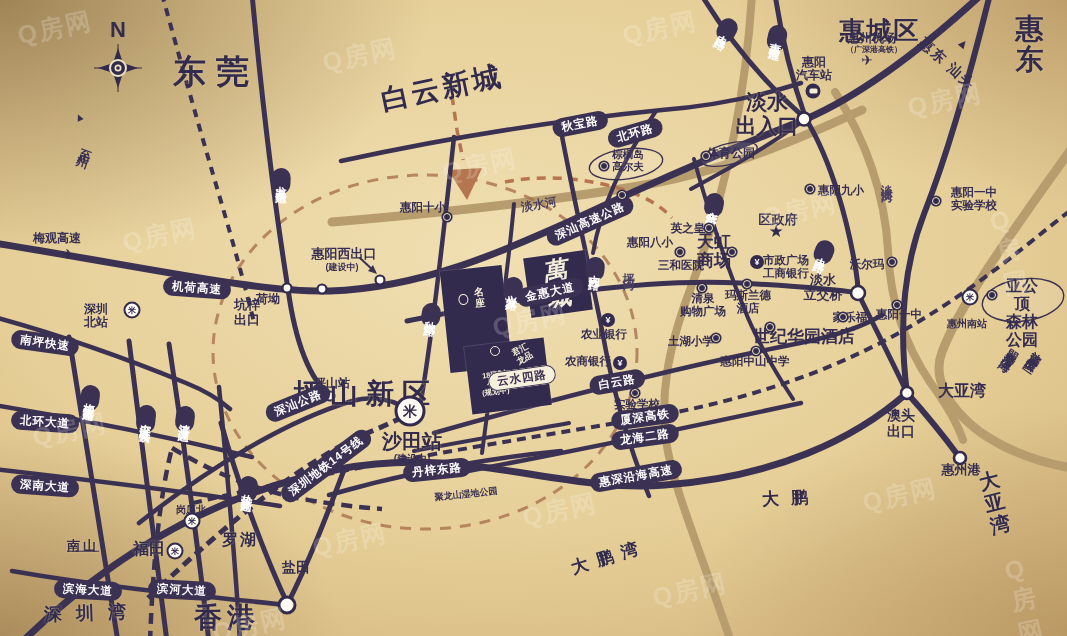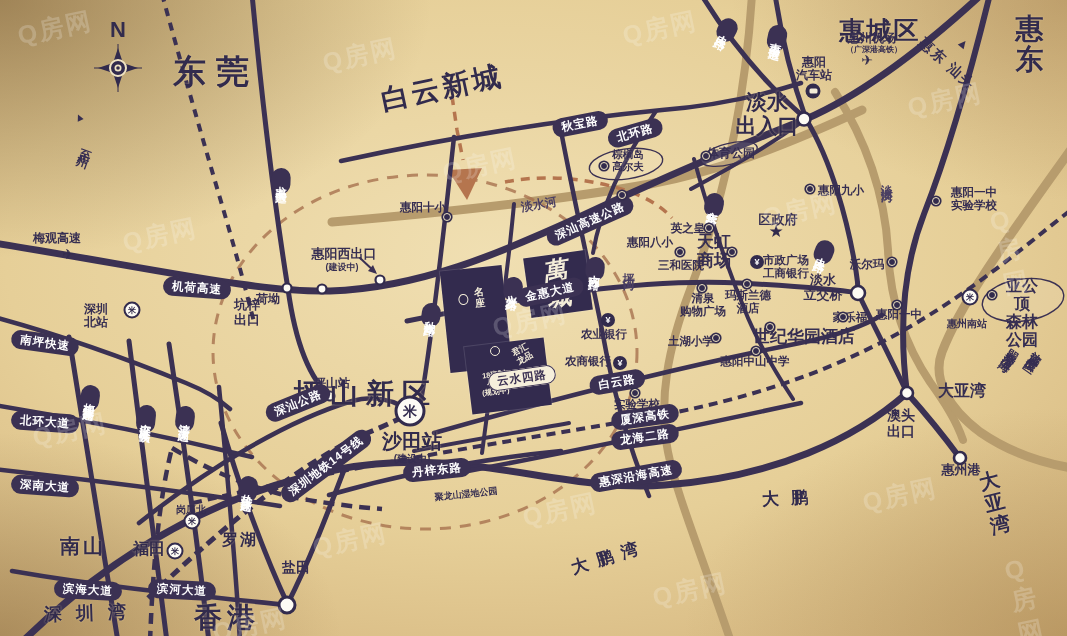--- a/index.html
+++ b/index.html
@@ -163,21 +163,21 @@
       <div class="lbl area" style="font-size: 28px; letter-spacing: 3px; left: 1031px; top: 44px;">惠东</div>
       <div class="lbl area" style="font-size: 28px; letter-spacing: 8px; left: 366px; top: 348px; margin-top: 46px;">坪山新区</div>
       <div class="lbl area" style="font-size: 28px; letter-spacing: 5px; left: 227px; top: 618px;">香港</div>
       <div class="lbl area" style="font-size: 21px; left: 767px; top: 114px;">淡水
 出入口</div>
       <div class="lbl area" style="font-size: 18px; letter-spacing: 14px; left: 92px; top: 613px; transform: translate(-50%, -50%) rotate(-2deg);">深圳湾</div>
       <div class="lbl area" style="font-size: 20px; letter-spacing: 15px; left: 1002px; top: 501px; transform: translate(-50%, -50%) rotate(-14deg);">大亚湾</div>
       <div class="lbl area" style="font-size: 17px; letter-spacing: 12px; left: 791px; top: 498px; transform: translate(-50%, -50%) rotate(-3deg);">大鹏</div>
       <div class="lbl area" style="font-size: 17px; letter-spacing: 9px; left: 609px; top: 557px; transform: translate(-50%, -50%) rotate(-17deg);">大鹏湾</div>
       <div class="lbl mid" style="font-size: 16px; left: 962px; top: 391px;">大亚湾</div>
-      <div class="lbl area" style="font-size: 20px; letter-spacing: 3px; left: 83px; top: 546px;">南山</div>
+      <div class="lbl area" style="font-size: 13px; letter-spacing: 3px; left: 83px; top: 546px; text-decoration: underline;">南山</div>
       <div class="lbl area" style="font-size: 16px; left: 149px; top: 549px;">福田</div>
       <div class="lbl area" style="font-size: 16px; letter-spacing: 2px; left: 240px; top: 540px;">罗湖</div>
       <div class="lbl mid" style="font-size: 14px; left: 296px; top: 568px;">盐田</div>
       <div class="lbl mid" style="font-size: 14px; left: 901px; top: 424px;">澳头
 出口</div>
       <div class="lbl mid" style="font-size: 13px; left: 961px; top: 470px;">惠州港</div>
       <div class="lbl mid" style="font-size: 13px; left: 344px; top: 254px;">惠阳西出口</div>
       <div class="lbl mid" style="font-size: 9px; left: 342px; top: 267px;">(建设中)</div>
       <div class="lbl mid" style="font-size: 12px; left: 268px; top: 300px;">荷坳</div>
       <div class="lbl mid" style="font-size: 13px; left: 247px; top: 313px;">坑梓

